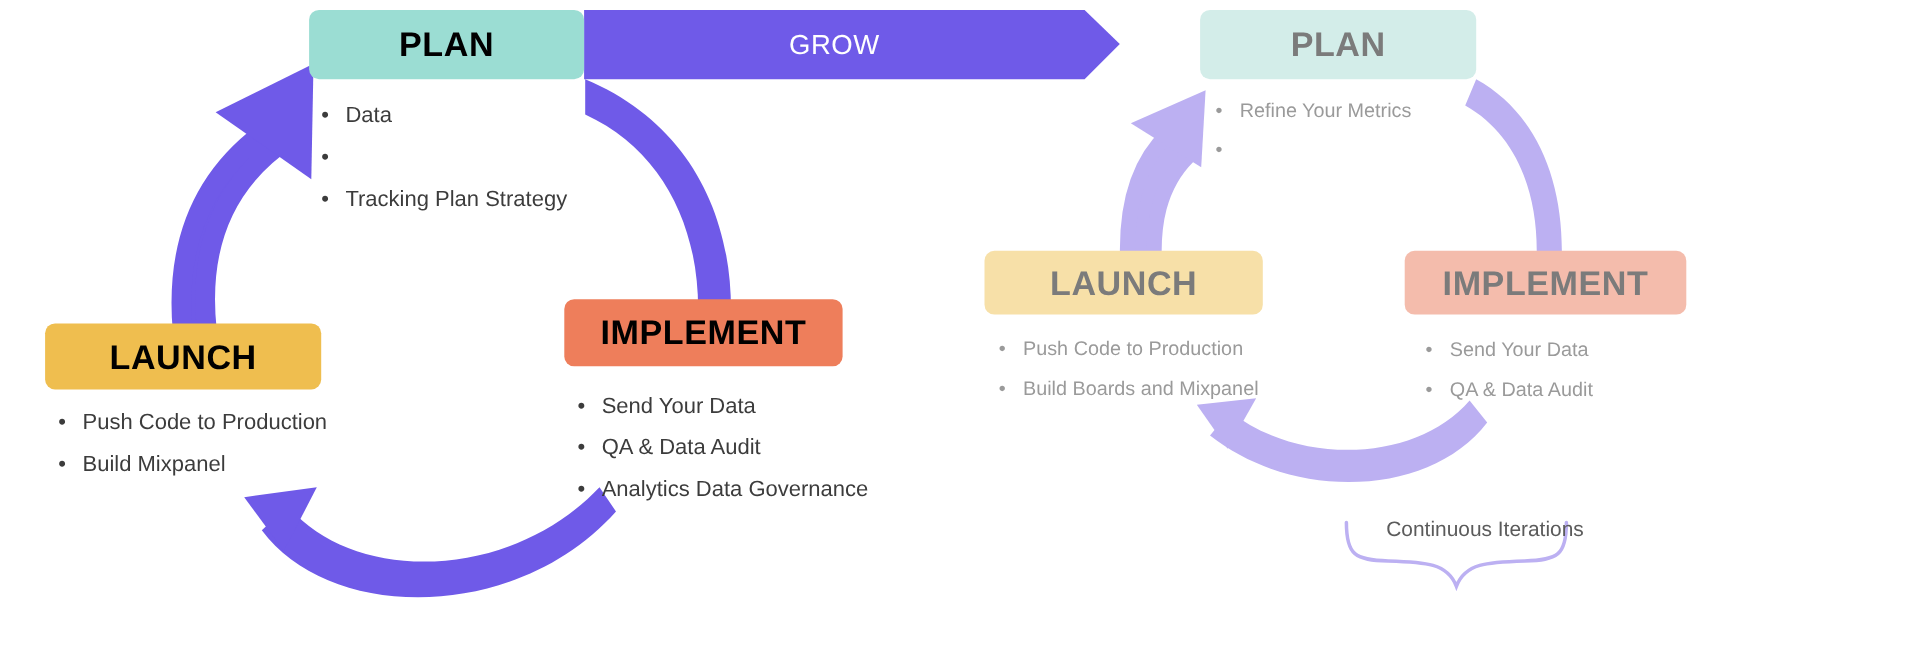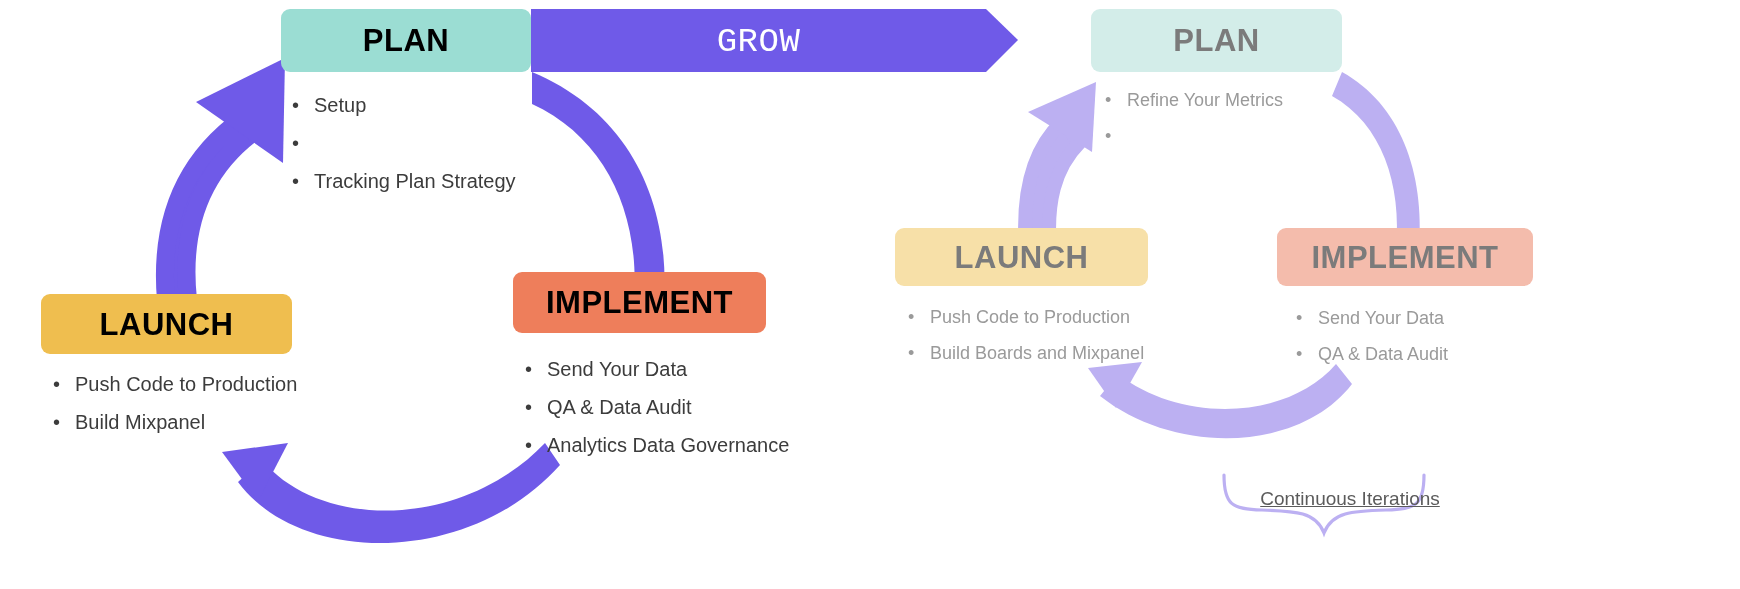--- a/index.html
+++ b/index.html
@@ -81,37 +81,35 @@
   #grow-label {
     position: absolute;
     left: 531px;
     top: 9px;
     width: 455px;
     height: 65px;
     display: flex;
     align-items: center;
     justify-content: center;
     color: #ffffff;
-    font-size: 34px;
+    font-size: 25px;
     font-weight: normal;
     letter-spacing: 0.5px;
-    font-family: Liberation Mono, monospace;
   }
 
   
   #continuous-caption {
     position: absolute;
     left: 1100px;
-    top: 488px;
+    top: 471px;
     width: 500px;
     text-align: center;
     color: #5b5b5b;
     font-size: 19px;
     white-space: nowrap;
-    text-decoration: underline;
   }
 </style>
 </head>
 <body>
 
 <div id="canvas">
 
   <svg class="layer-svg" viewBox="0 0 1740 589">
 
     <g>
@@ -178,21 +176,21 @@
                C 1416 509, 1424 505, 1424 475" fill="none" stroke="#BCB0F2" stroke-width="3.2" stroke-linecap="round"></path>
     </g>
   </svg>
 
   <div class="phase-box active" style="left:281px; top:9px; width:250px; height:63px; background:#9BDDD3;">
     <span class="phase-title" style="font-size:31px;">PLAN</span>
   </div>
   <ul class="bullets active-bullets" style="left:292px; top:93px;">
     <li>
       <span class="dot">•</span>
-      <span>Setup</span>
+      <span>Data</span>
     </li>
     <li>
       <span class="dot">•</span>
     </li>
     <li>
       <span class="dot">•</span>
       <span>Tracking Plan Strategy</span>
     </li>
   </ul>
 

